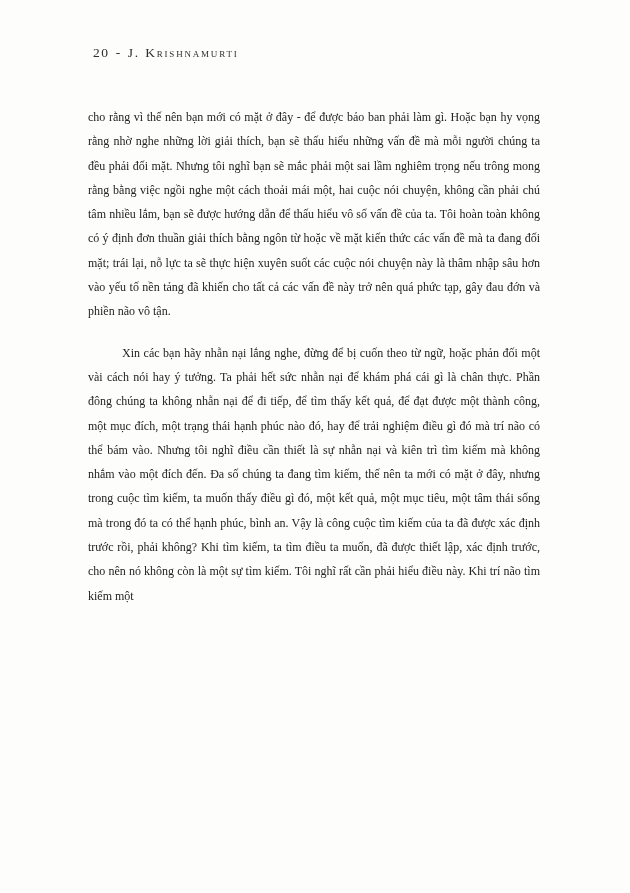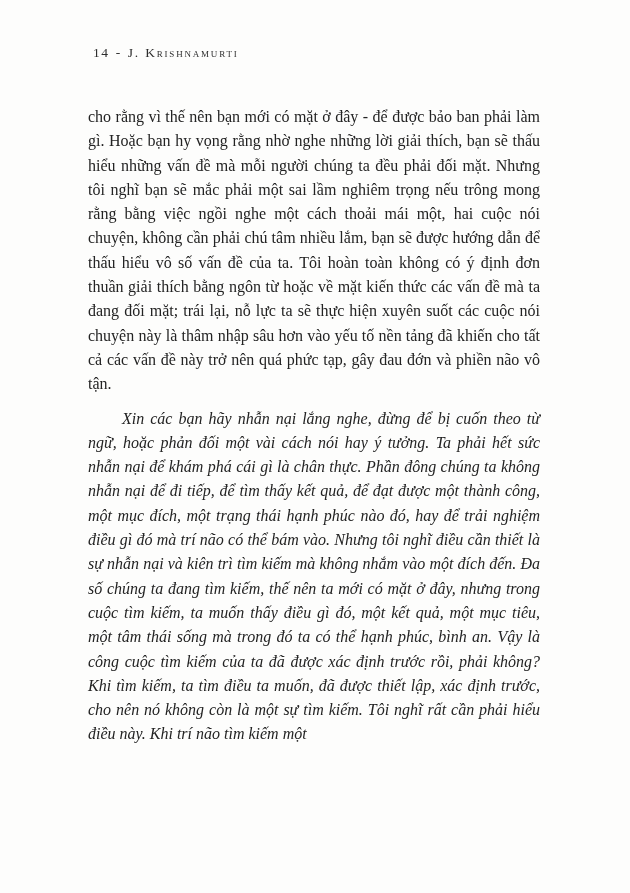--- a/index.html
+++ b/index.html
@@ -29,42 +29,41 @@
     margin: 0 6px;
   }
   .page-header .author {
     font-variant: small-caps;
     letter-spacing: 1.8px;
     margin-top: 31px;
   }
   .text-block {
     margin-top: 44px;
     width: 452px;
-    font-size: 16px;
+    font-size: 12px;
     line-height: 24.3px;
     text-align: justify;
     text-justify: inter-word;
     color: #232323;
   }
   .para {
     margin: 0;
   }
   .para.indented {
-    margin-top: 10px;
+    margin-top: 17px;
     text-indent: 34px;
-    font-style: italic;
   }
 </style>
 </head>
 <body>
 
 <div class="page">
 
   <header class="page-header">
-    <span class="pgnum">14</span><span class="sep">-</span><span class="author">J. Krishnamurti</span>
+    <span class="pgnum">20</span><span class="sep">-</span><span class="author">J. Krishnamurti</span>
   </header>
 
   <main class="text-block">
     <p class="para">cho rằng vì thế nên bạn mới có mặt ở đây - để được bảo ban phải làm gì. Hoặc bạn hy vọng rằng nhờ nghe những lời giải thích, bạn sẽ thấu hiểu những vấn đề mà mỗi người chúng ta đều phải đối mặt. Nhưng tôi nghĩ bạn sẽ mắc phải một sai lầm nghiêm trọng nếu trông mong rằng bằng việc ngồi nghe một cách thoải mái một, hai cuộc nói chuyện, không cần phải chú tâm nhiều lắm, bạn sẽ được hướng dẫn để thấu hiểu vô số vấn đề của ta. Tôi hoàn toàn không có ý định đơn thuần giải thích bằng ngôn từ hoặc về mặt kiến thức các vấn đề mà ta đang đối mặt; trái lại, nỗ lực ta sẽ thực hiện xuyên suốt các cuộc nói chuyện này là thâm nhập sâu hơn vào yếu tố nền tảng đã khiến cho tất cả các vấn đề này trở nên quá phức tạp, gây đau đớn và phiền não vô tận.</p>
     <p class="para indented">Xin các bạn hãy nhẫn nại lắng nghe, đừng để bị cuốn theo từ ngữ, hoặc phản đối một vài cách nói hay ý tưởng. Ta phải hết sức nhẫn nại để khám phá cái gì là chân thực. Phần đông chúng ta không nhẫn nại để đi tiếp, để tìm thấy kết quả, để đạt được một thành công, một mục đích, một trạng thái hạnh phúc nào đó, hay để trải nghiệm điều gì đó mà trí não có thể bám vào. Nhưng tôi nghĩ điều cần thiết là sự nhẫn nại và kiên trì tìm kiếm mà không nhắm vào một đích đến. Đa số chúng ta đang tìm kiếm, thế nên ta mới có mặt ở đây, nhưng trong cuộc tìm kiếm, ta muốn thấy điều gì đó, một kết quả, một mục tiêu, một tâm thái sống mà trong đó ta có thể hạnh phúc, bình an. Vậy là công cuộc tìm kiếm của ta đã được xác định trước rồi, phải không? Khi tìm kiếm, ta tìm điều ta muốn, đã được thiết lập, xác định trước, cho nên nó không còn là một sự tìm kiếm. Tôi nghĩ rất cần phải hiểu điều này. Khi trí não tìm kiếm một</p>
   </main>
 
 </div>
 
 </body></html>

